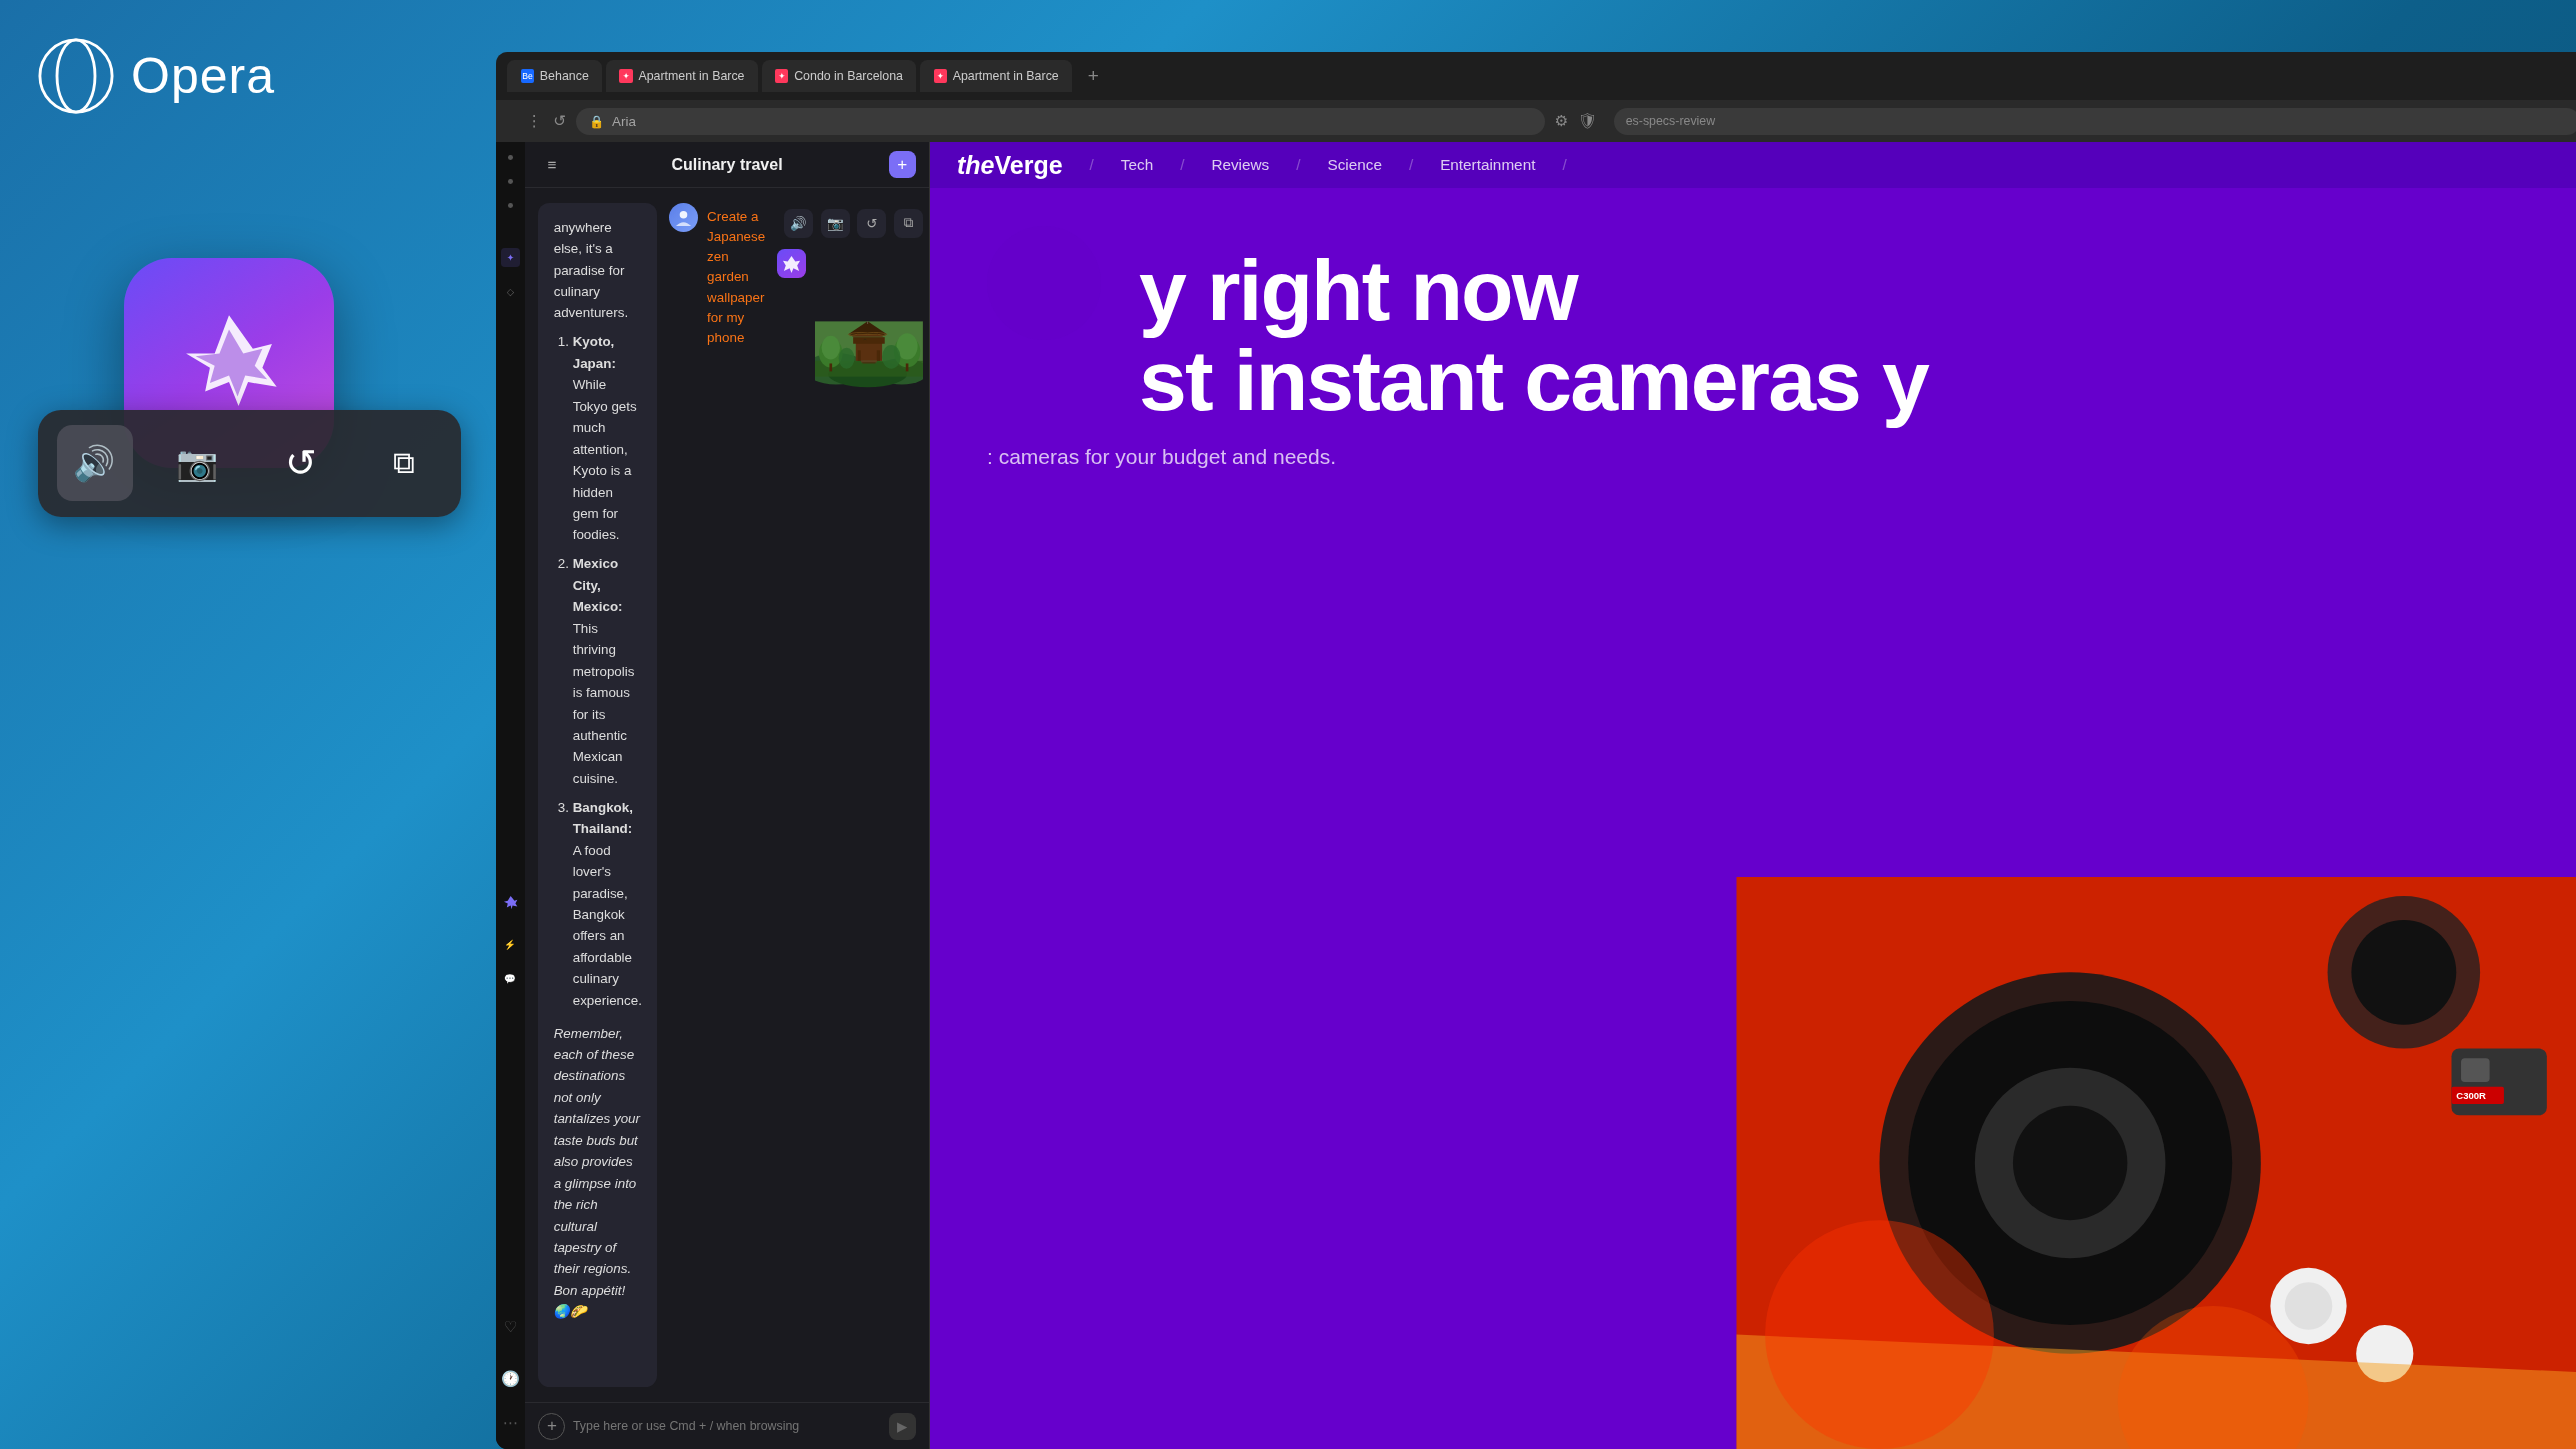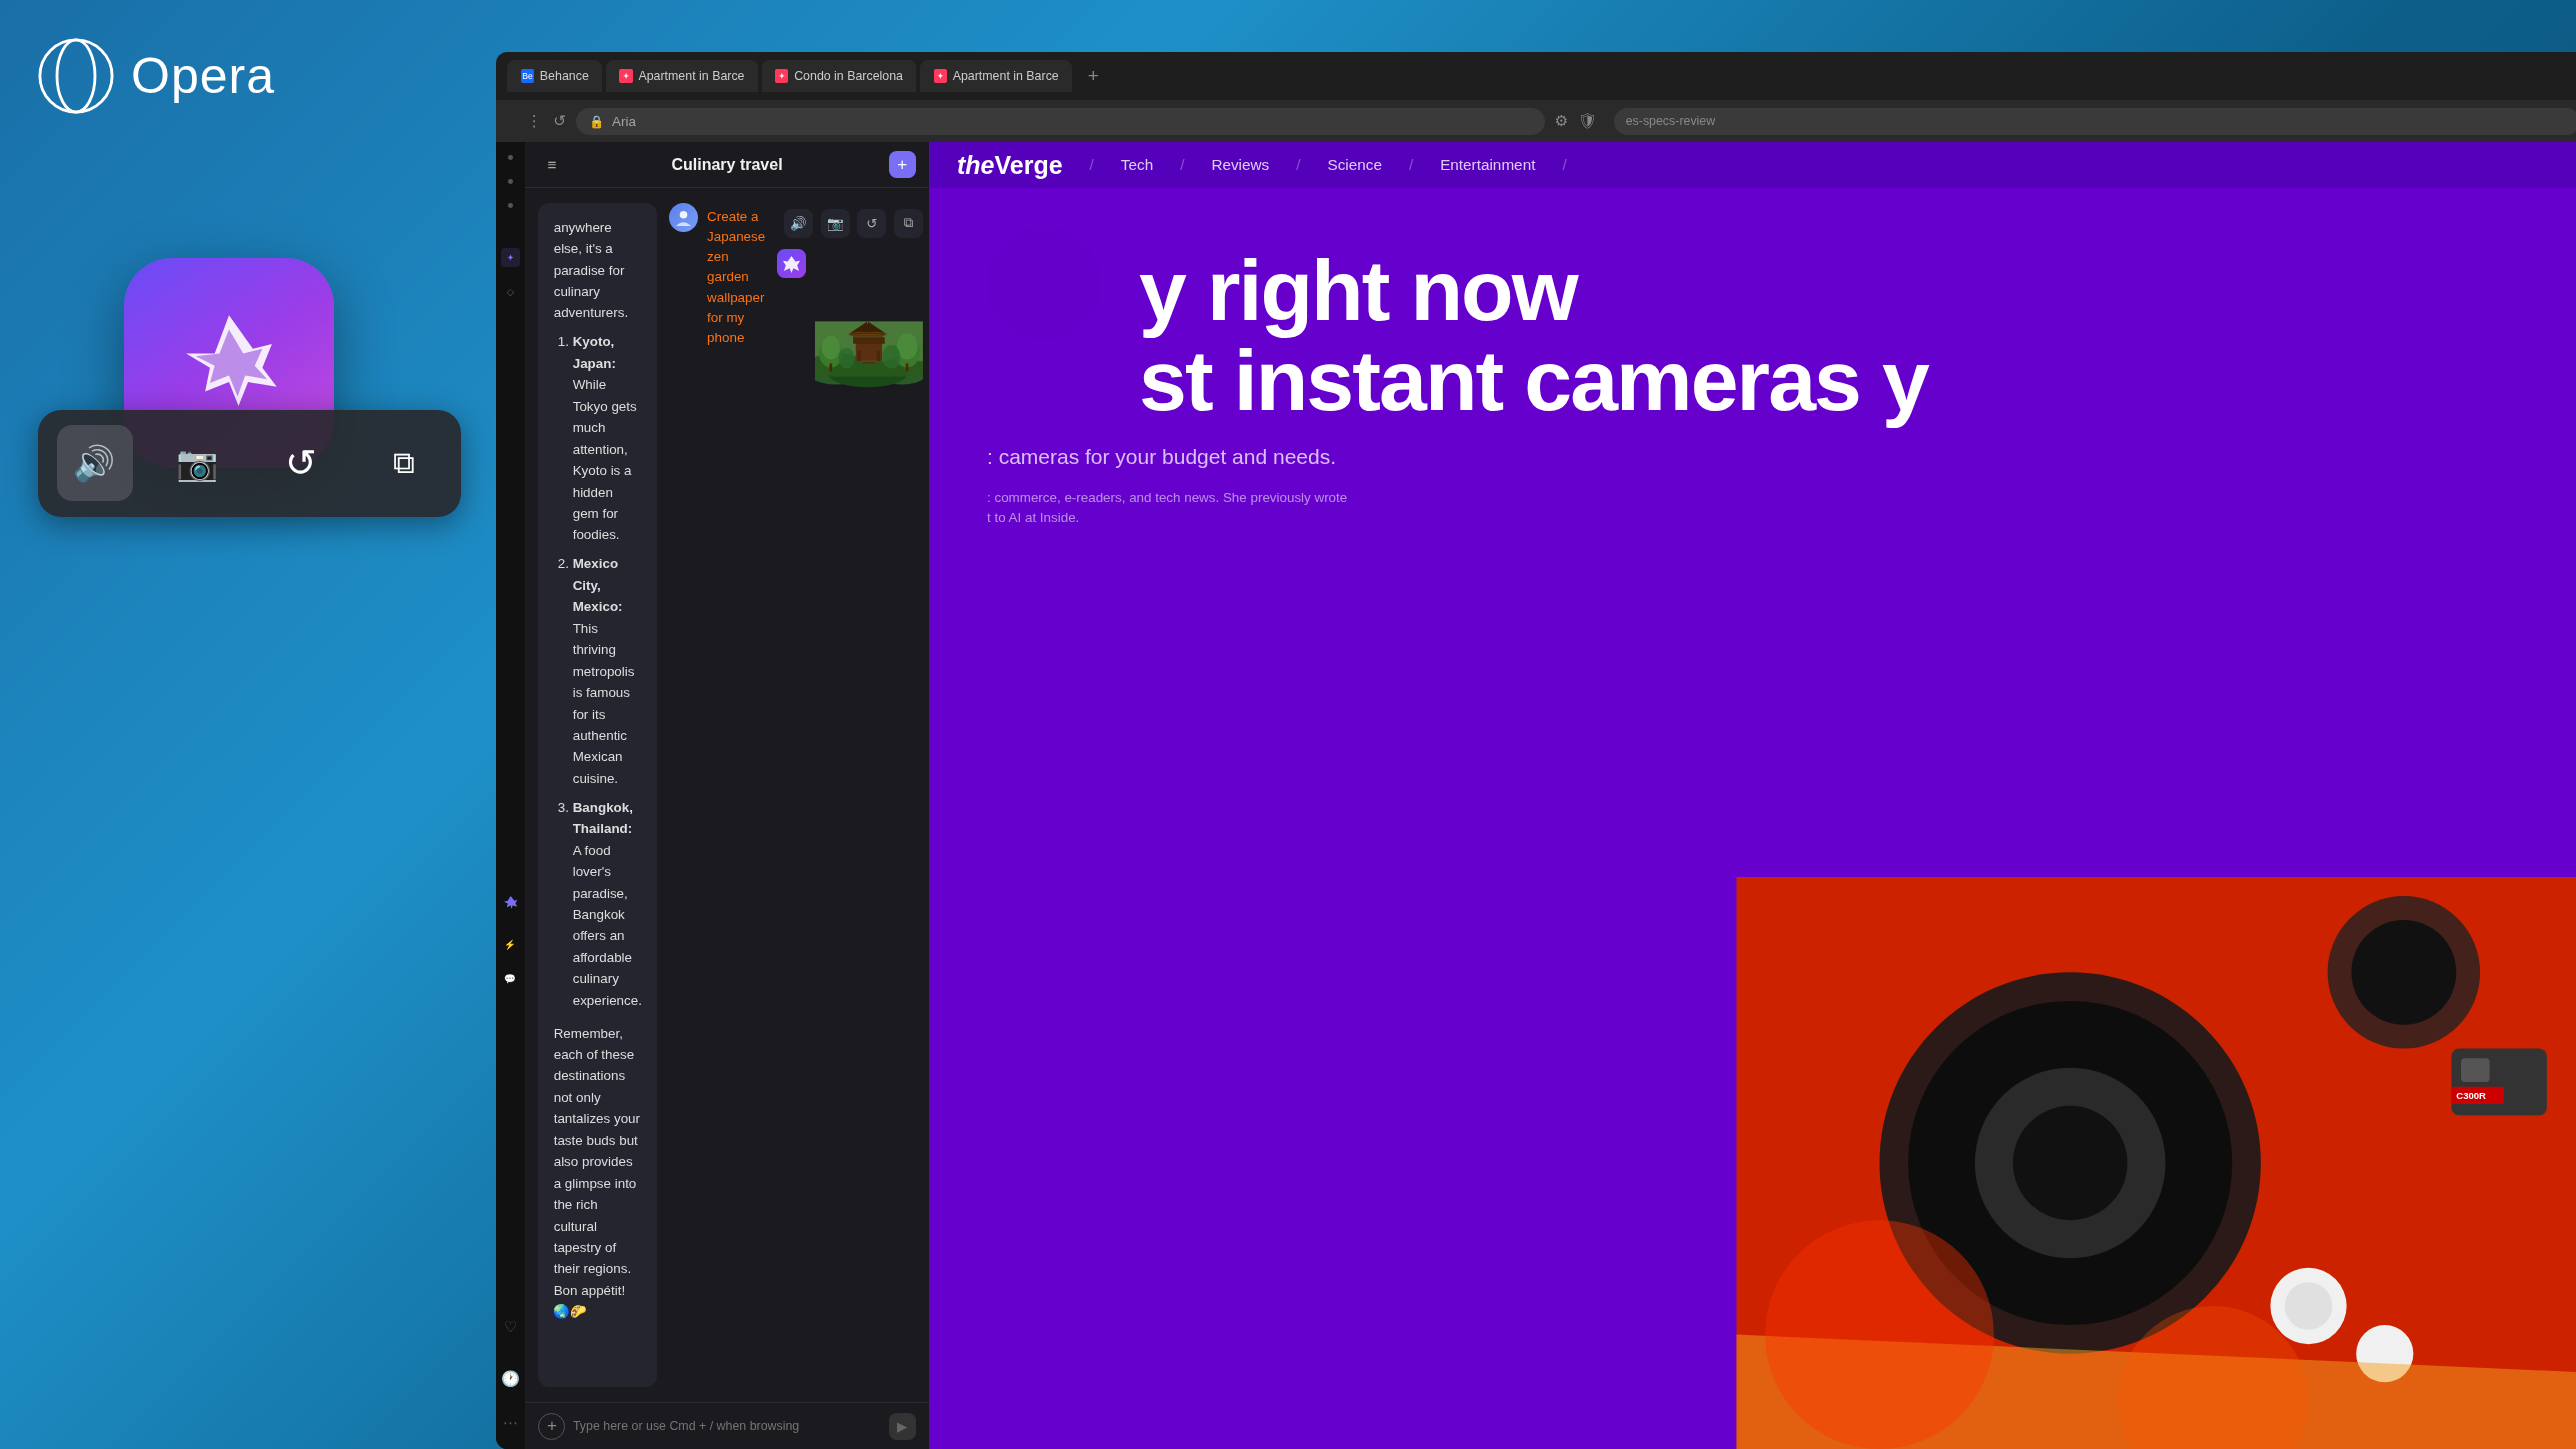--- a/index.html
+++ b/index.html
@@ -598,21 +598,21 @@
 
         <div class="aria-messages">
 
           <div class="message-ai">
             <div style="margin-bottom:7.6px;">anywhere else, it's a paradise for culinary adventurers.</div>
             <ol>
               <li><strong>Kyoto, Japan:</strong> While Tokyo gets much attention, Kyoto is a hidden gem for foodies.</li>
               <li><strong>Mexico City, Mexico:</strong> This thriving metropolis is famous for its authentic Mexican cuisine.</li>
               <li><strong>Bangkok, Thailand:</strong> A food lover's paradise, Bangkok offers an affordable culinary experience.</li>
             </ol>
-            <div style="margin-top:11.4px;">Remember, each of these destinations not only tantalizes your taste buds but also provides a glimpse into the rich cultural tapestry of their regions. Bon appétit! 🌏🌮</div>
+            <div style="margin-top:11.4px;font-style:italic;">Remember, each of these destinations not only tantalizes your taste buds but also provides a glimpse into the rich cultural tapestry of their regions. Bon appétit! 🌏🌮</div>
           </div>
 
           <div class="message-user">
             <div class="user-avatar">
               <svg width="17" height="17" viewBox="0 0 18 18">
                 <circle cx="9" cy="6" r="4" fill="white" opacity="0.9"></circle>
                 <path d="M1 18 Q9 10 17 18" fill="white" opacity="0.7"></path>
               </svg>
             </div>
             <div class="user-message-text">Create a Japanese zen garden &nbsp; wallpaper for my phone</div>
@@ -714,24 +714,20 @@
               <div style="width:114px; height:114px; border-radius:50%; background:rgba(100,0,200,0.6); margin-bottom:9.5px;"></div>
             </div>
             <div>
               <div class="verge-hero-title">
                 <div>y right now</div>
                 <div>st instant cameras y</div>
               </div>
             </div>
           </div>
           <div class="verge-hero-sub">: cameras for your budget and needs.</div>
-          <div class="verge-hero-meta">
-            <div>: commerce, e-readers, and tech news. She previously wrote</div>
-            <div>t to AI at Inside.</div>
-          </div>
         </div>
 
         <div style="position:absolute; bottom:0; right:0; width:859px; height:572px;">
           <svg width="859" height="572" viewBox="0 0 900 600">
 
             <rect width="900" height="600" fill="#cc2200"></rect>
 
             <circle cx="350" cy="300" r="200" fill="#1a1a1a" opacity="0.9"></circle>
             <circle cx="350" cy="300" r="170" fill="#0d0d0d"></circle>
             <circle cx="350" cy="300" r="100" fill="#2a2a2a"></circle>

